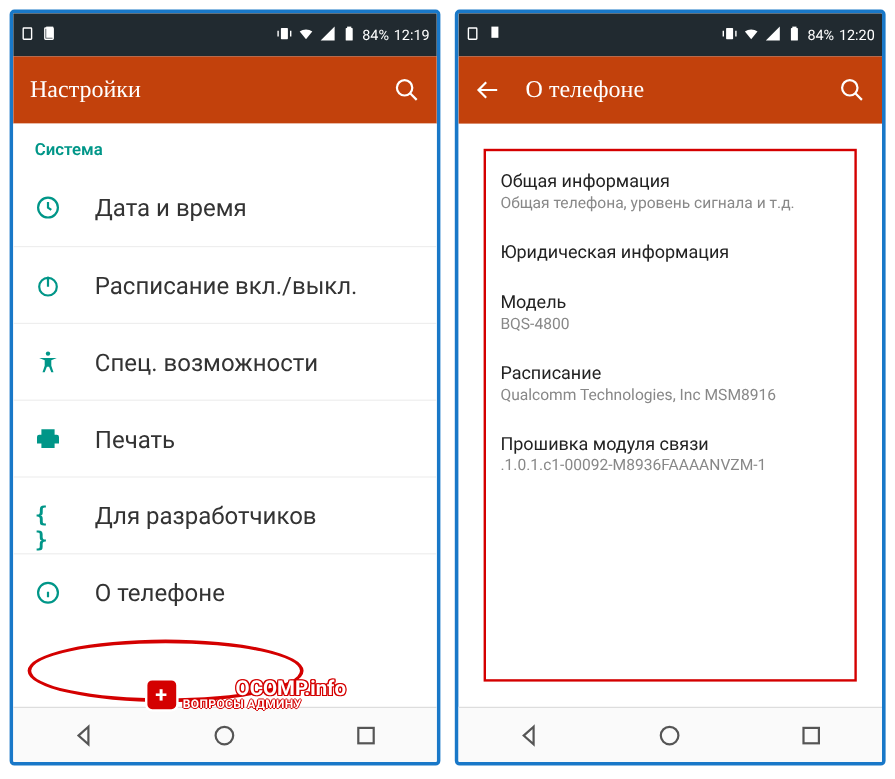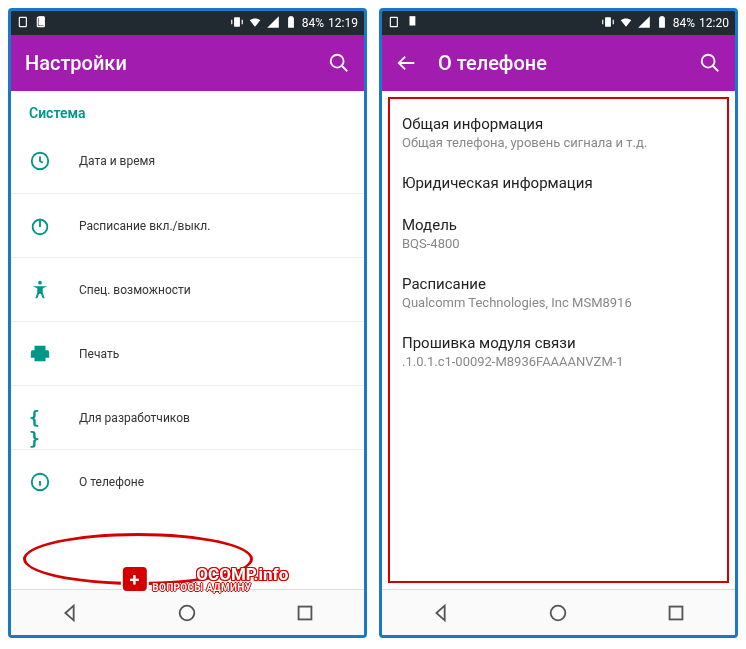--- a/index.html
+++ b/index.html
@@ -17,39 +17,40 @@
     height: 630px;
     border: 3px solid #1978c8;
     border-radius: 4px;
     background: #fff;
     display: flex;
     flex-direction: column;
     position: relative;
     overflow: hidden;
   }
   .statusbar {
-    height: 24px;
+    height: 36px;
     background: #212a30;
     color: #fff;
     display: flex;
     align-items: center;
     padding: 0 6px;
     font-size: 12px;
     gap: 4px;
   }
   .statusbar .spacer { flex: 1; }
   .statusbar .icon { width: 14px; height: 14px; display:inline-block; }
   .appbar {
     height: 56px;
-    background: #a21caf;
+    background: #c2410c;
     color: #fff;
     display: flex;
     align-items: center;
     padding: 0 14px;
     gap: 20px;
+    font-family: Liberation Serif, serif;
   }
   .appbar-title { font-size: 20px; font-weight: 500; flex: 1; }
   .appbar .search-icon, .appbar .back-icon { width: 22px; height: 22px; cursor: pointer; }
   .content {
     flex: 1;
     overflow: hidden;
     background: #fff;
   }
   .section-header {
     color: #009688;
@@ -66,40 +67,40 @@
     min-height: 64px;
   }
   .list-item + .list-item { border-top: 1px solid #eee; }
   .list-icon {
     width: 22px;
     height: 22px;
     flex-shrink: 0;
     color: #757575;
   }
   .list-label {
-    font-size: 12px;
+    font-size: 20px;
     color: #333;
   }
   .highlight-circle {
     position: absolute;
     border: 3px solid #d40000;
     border-radius: 50% / 50%;
     pointer-events: none;
   }
   .navbar {
     height: 46px;
     border-top: 1px solid #ddd;
     display: flex;
     align-items: center;
     justify-content: space-around;
     background: #fafafa;
   }
   .navbar .nav-icon { width: 22px; height: 22px; cursor: pointer; color: #444; }
   .detail-content {
-    padding: 6px;
+    padding: 21px;
     flex: 1;
     overflow: hidden;
   }
   .red-box {
     border: 2px solid #d40000;
     padding: 6px 10px;
     height: 100%;
   }
   .detail-item {
     padding: 10px 2px 12px;

